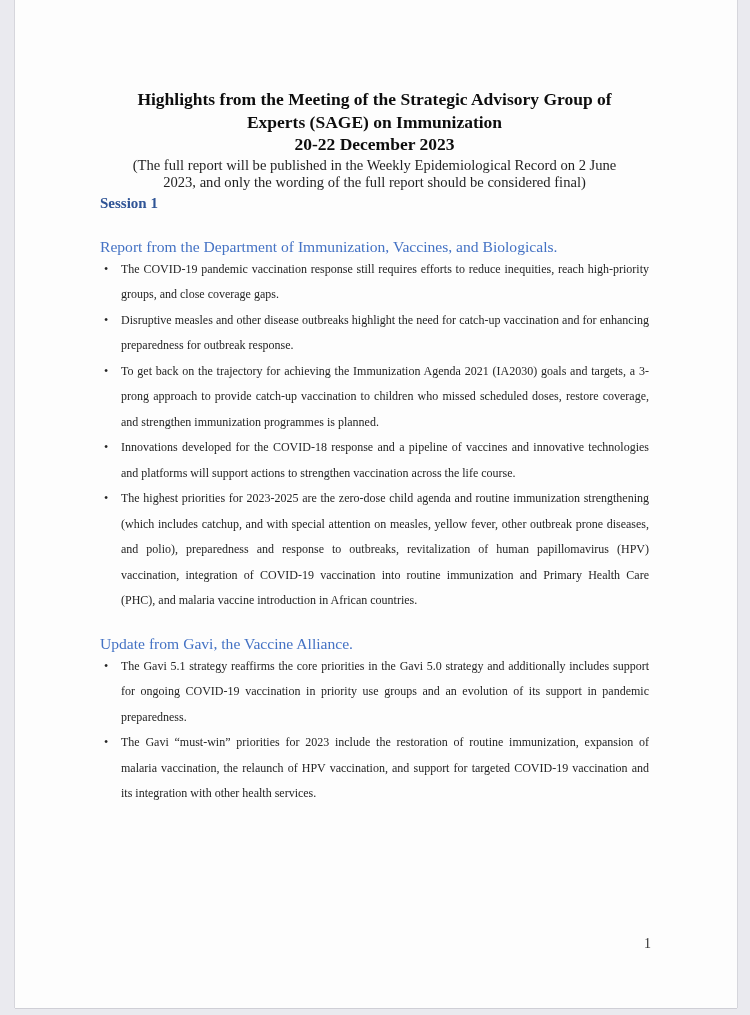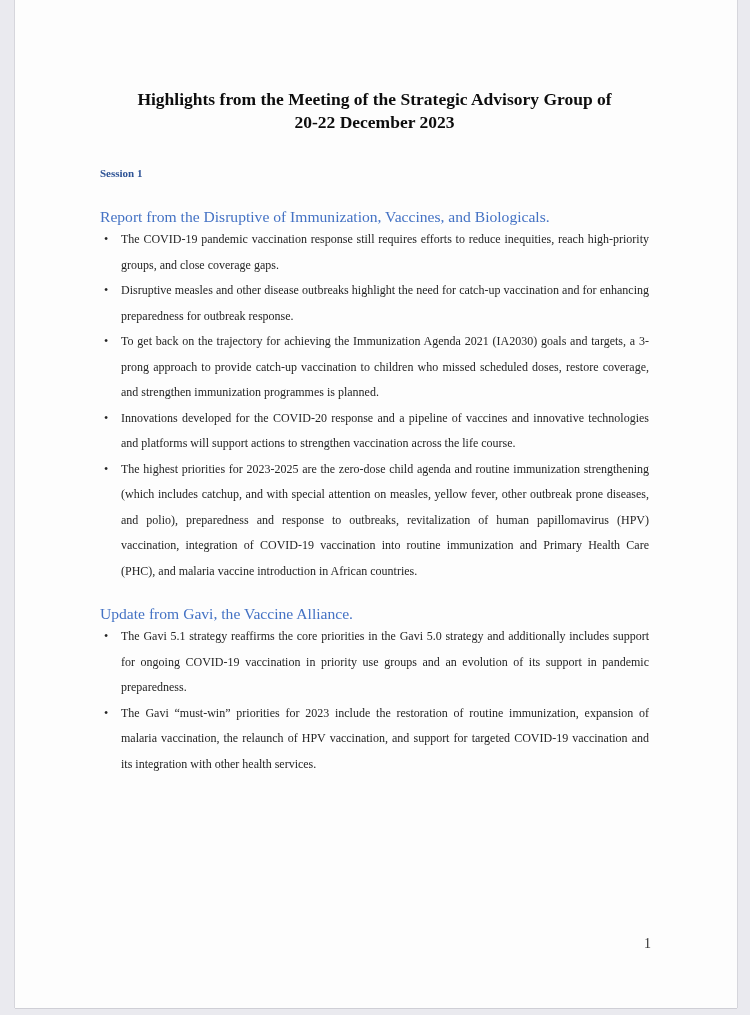--- a/index.html
+++ b/index.html
@@ -34,23 +34,22 @@
   }
   .note {
     margin: 1px auto 0;
     max-width: 502px;
     text-align: center;
     font-size: 14.6px;
     line-height: 17.5px;
     color: #1f1f1f;
   }
   .session {
-    margin-top: 29px;
     font-weight: bold;
-    font-size: 11px;
+    font-size: 15px;
     line-height: 22px;
     color: #2F5496;
   }
   .sec-h {
     font-size: 15.6px;
     line-height: 20px;
     color: #4472C4;
   }
   .sec-h.first { margin-top: 23px; }
   .sec-h.later { margin-top: 20px; }
@@ -82,44 +81,46 @@
   }
 </style>
 </head>
 <body>
 
 <div class="canvas">
   <div class="page">
 
     <div class="title">
       <div>Highlights from the Meeting of the Strategic Advisory Group of</div>
+      <div>Experts (SAGE) on Immunization</div>
       <div>20-22 December 2023</div>
     </div>
 
+    <div class="note">(The full report will be published in the Weekly Epidemiological Record on 2 June 2023, and only the wording of the full report should be considered final)</div>
 
     <div class="session">Session 1</div>
 
     <div>
-      <div class="sec-h first">Report from the Disruptive of Immunization, Vaccines, and Biologicals.</div>
+      <div class="sec-h first">Report from the Department of Immunization, Vaccines, and Biologicals.</div>
       <ul class="bullets">
         <li>
           <span class="b-marker"></span>
           <span class="b-text">The COVID-19 pandemic vaccination response still requires efforts to reduce inequities, reach high-priority groups, and close coverage gaps.</span>
         </li>
         <li>
           <span class="b-marker"></span>
           <span class="b-text">Disruptive measles and other disease outbreaks highlight the need for catch-up vaccination and for enhancing preparedness for outbreak response.</span>
         </li>
         <li>
           <span class="b-marker"></span>
           <span class="b-text">To get back on the trajectory for achieving the Immunization Agenda 2021 (IA2030) goals and targets, a 3-prong approach to provide catch-up vaccination to children who missed scheduled doses, restore coverage, and strengthen immunization programmes is planned.</span>
         </li>
         <li>
           <span class="b-marker"></span>
-          <span class="b-text">Innovations developed for the COVID-20 response and a pipeline of vaccines and innovative technologies and platforms will support actions to strengthen vaccination across the life course.</span>
+          <span class="b-text">Innovations developed for the COVID-18 response and a pipeline of vaccines and innovative technologies and platforms will support actions to strengthen vaccination across the life course.</span>
         </li>
         <li>
           <span class="b-marker"></span>
           <span class="b-text">The highest priorities for 2023-2025 are the zero-dose child agenda and routine immunization strengthening (which includes catchup, and with special attention on measles, yellow fever, other outbreak prone diseases, and polio), preparedness and response to outbreaks, revitalization of human papillomavirus (HPV) vaccination, integration of COVID-19 vaccination into routine immunization and Primary Health Care (PHC), and malaria vaccine introduction in African countries.</span>
         </li>
       </ul>
     </div>
 
     <div>
       <div class="sec-h later">Update from Gavi, the Vaccine Alliance.</div>

